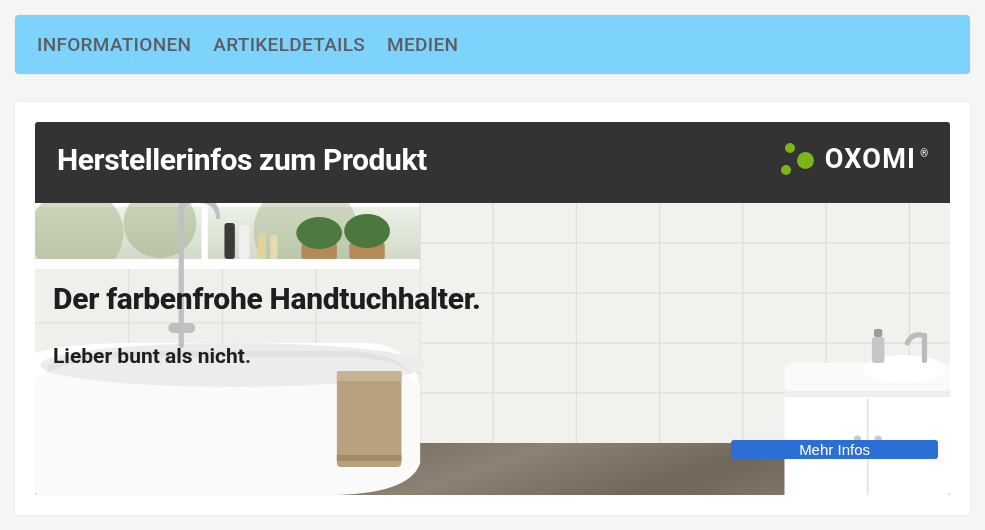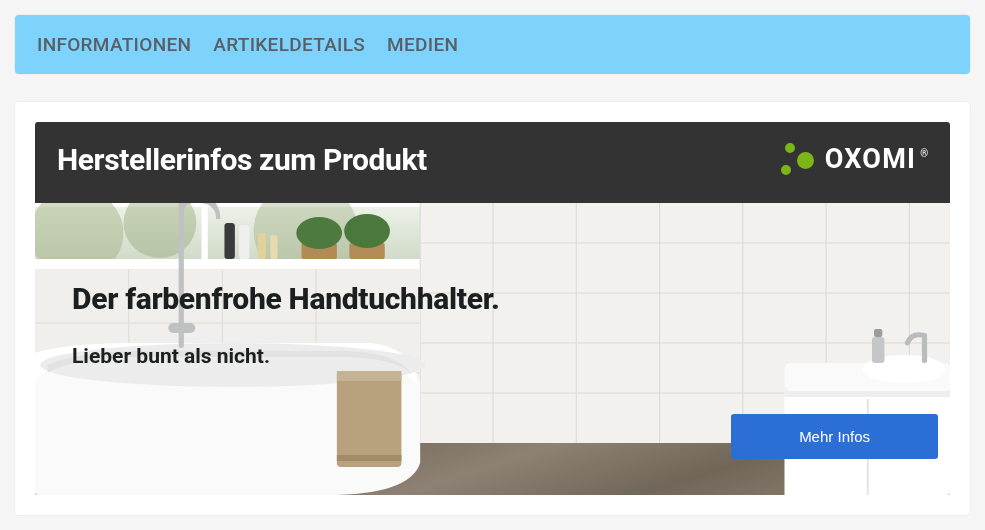--- a/index.html
+++ b/index.html
@@ -101,21 +101,20 @@
       overflow: hidden;
       background: linear-gradient(to bottom, #e7ece5 0%, #e7ece5 18%, #f0efeb 18%, #f0efeb 100%);
     }
     
     .scene svg.bg { position:absolute; inset:0; width:100%; height:100%; display:block; }
     .scene-text {
       position: absolute;
       left: 18px;
       top: 78px;
       z-index: 3;
-      margin-left: 19px;
     }
     .scene-headline {
       color: #1b1f20;
       font-size: 30px;
       font-weight: 800;
       letter-spacing: -0.3px;
       margin-bottom: 28px;
     }
     .scene-sub {
       color: #1b1f20;
@@ -125,21 +124,21 @@
     .cta-button {
       position: absolute;
       right: 12px;
       bottom: 36px;
       background: #2a6ed6;
       color: #fff;
       font-size: 15px;
       font-weight: 500;
       border: none;
       border-radius: 3px;
-      padding: 14px 68px;
+      padding: 1px 68px;
       cursor: pointer;
       z-index: 4;
     }
   </style>
 </head>
 <body>
 
 <div class="outer">
   <nav class="tab-bar">
     <span class="tab-item">INFORMATIONEN</span>

